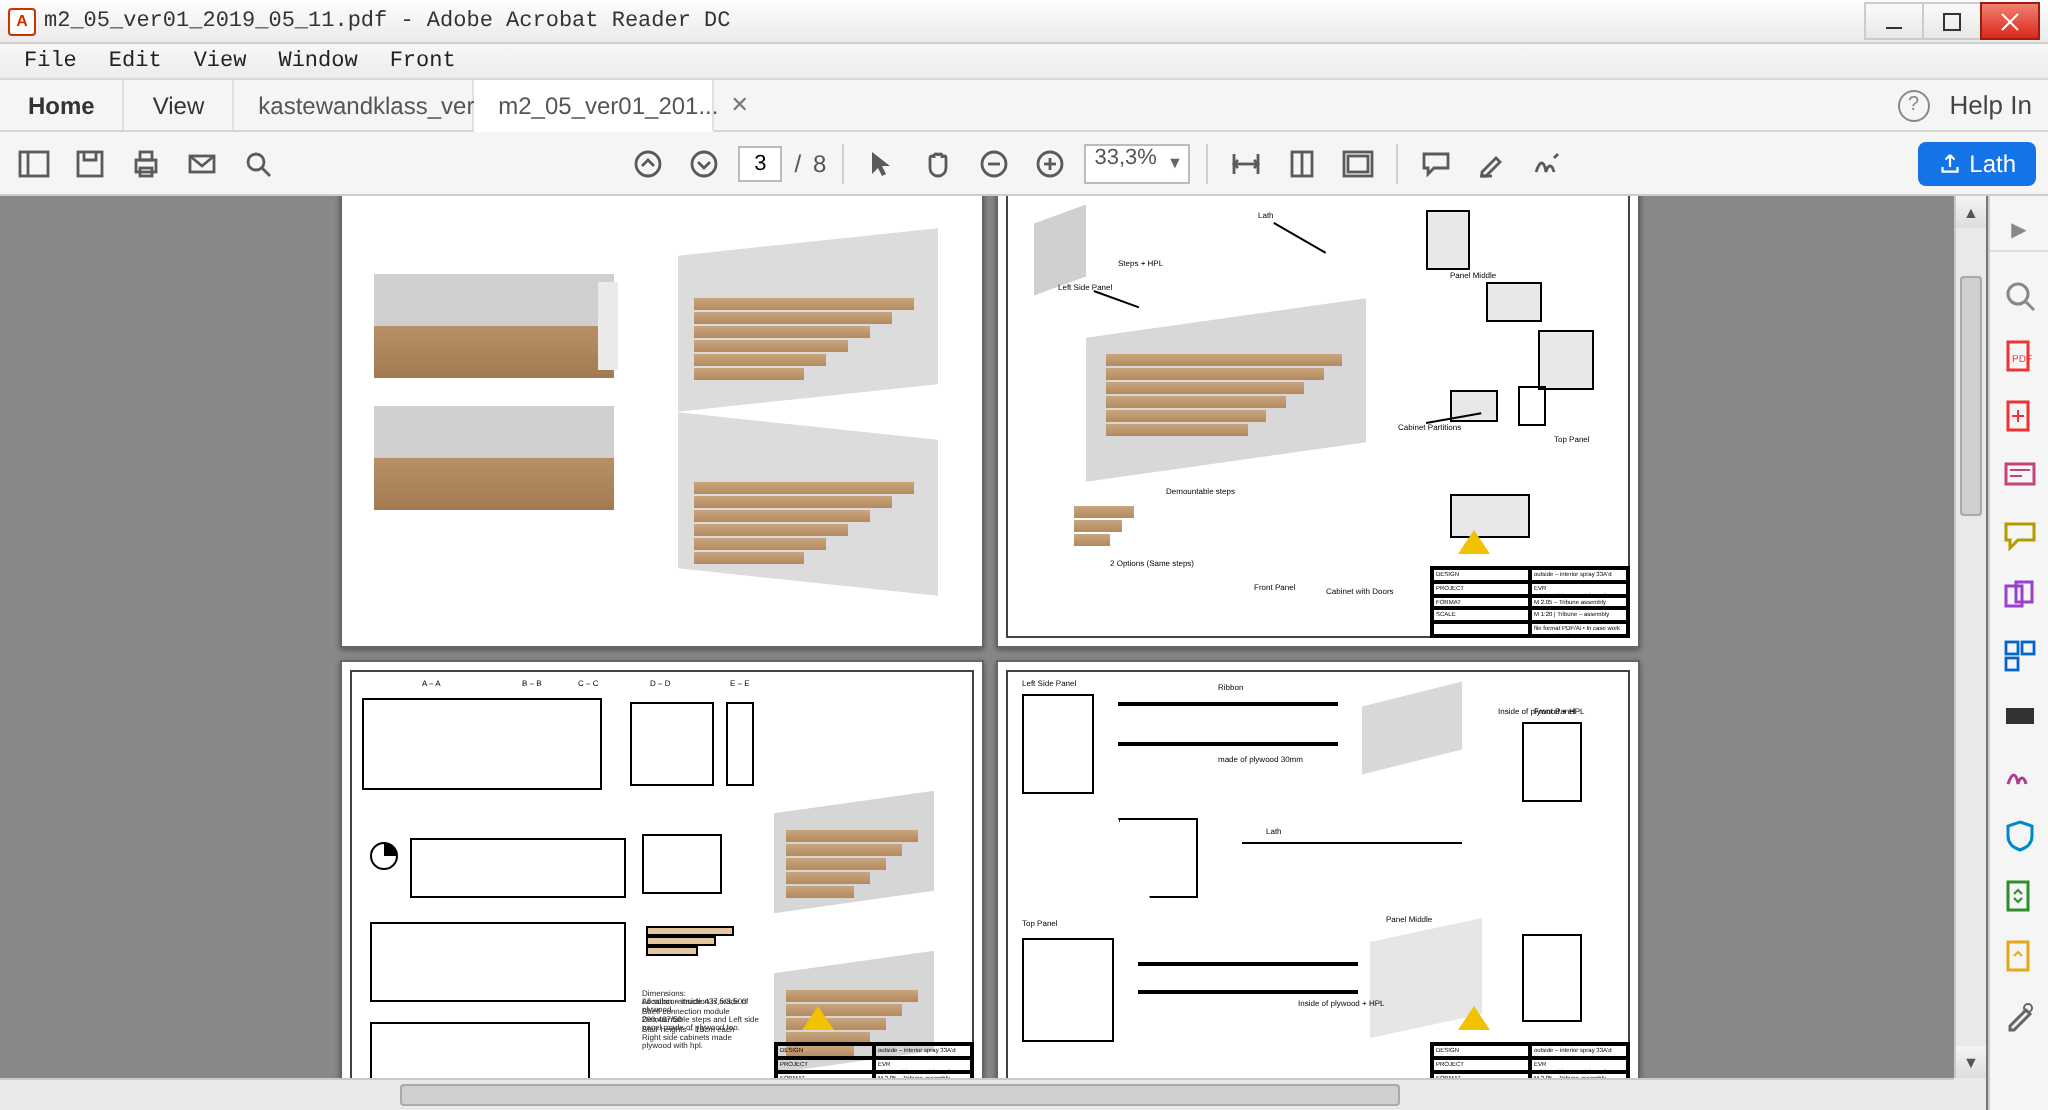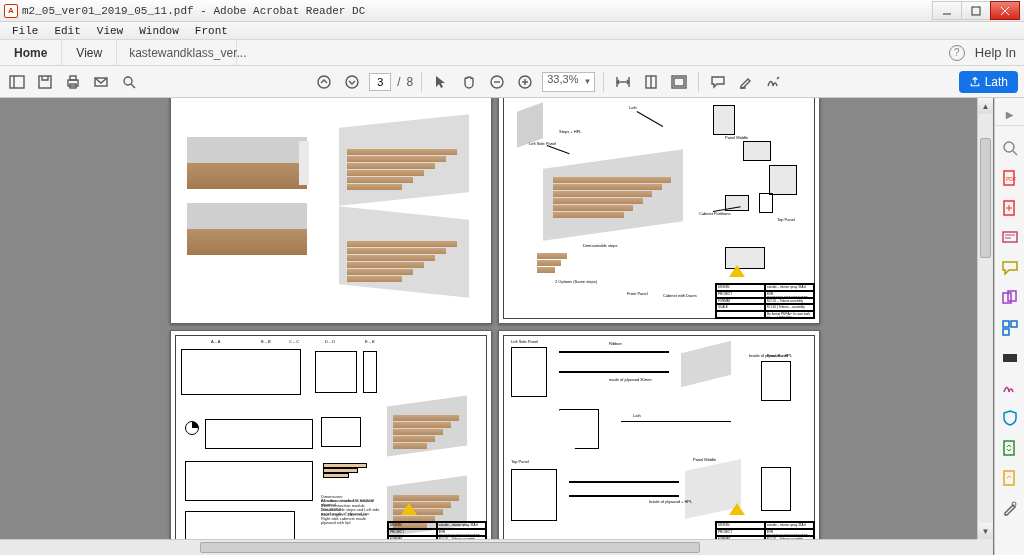--- a/index.html
+++ b/index.html
@@ -111,20 +111,24 @@
   <span>View</span>
   <span>Window</span>
   <span>Front</span>
 </div>
 
 <div class="apptabs">
   <div class="apptab home">Home</div>
   <div class="apptab">View</div>
   <div class="doctab">
     <span>kastewandklass_ver...</span>
+  </div>
+  <div class="doctab active">
+    <span>m2_05_ver01_201...</span>
+    <span class="x">✕</span>
   </div>
   <div class="right">
     <div class="help-icon">?</div>
     <div class="signin">Help In</div>
   </div>
 </div>
 
 <div class="toolbar">
   <div class="tbtn">
       <svg viewBox="0 0 16 16">

